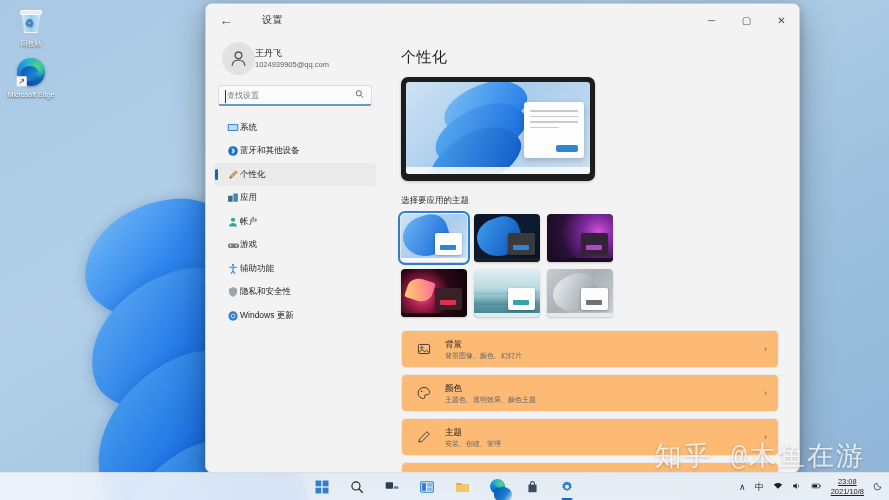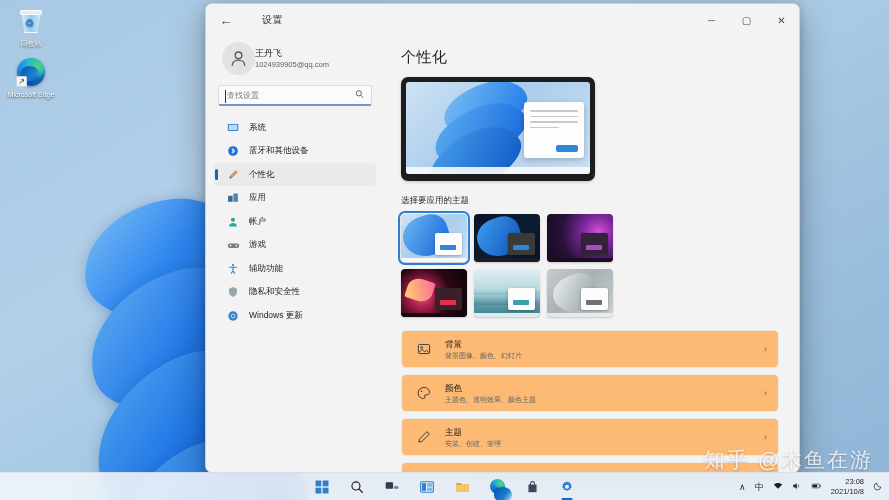--- a/index.html
+++ b/index.html
@@ -198,21 +198,20 @@
     position: absolute; right: 7px; top: 50%;
     transform: translateY(-50%);
     color: #4a4a4a; font-size: 9px;
   }
 
   .nav { flex: 1; overflow: hidden; padding-bottom: 4px; }
   .nav-item {
     position: relative;
     height: 23px;
     display: flex; align-items: center;
-    gap: 9px;
     padding-left: 12px;
     border-radius: 4px;
     margin-bottom: 0.5px;
     cursor: pointer;
   }
   .nav-item.active { background: #eaeaea; }
   .nav-item.active::before {
     content: "";
     position: absolute; left: 1px; top: 6px;
     width: 2.5px; height: 11px;
@@ -363,33 +362,34 @@
     transform: translateX(-50%);
     width: 11px; height: 2px; background: #0a6ccf; border-radius: 2px;
   }
   .tray {
     position: absolute; right: 6px;
     display: flex; align-items: center; gap: 9px;
     color: #1f1f1f;
   }
   .tray-ico { font-size: 9px; cursor: pointer; line-height: 10px; }
   .clock {
-    font-size: 7.5px; line-height: 10px; text-align: right; cursor: pointer;
+    font-size: 7.5px; line-height: 10px; text-align: center; cursor: pointer; text-decoration: underline;
   }
 
   
   #watermark {
     position: absolute;
-    right: 16px; bottom: 26px;
-    font-size: 21px;
+    right: 24px; bottom: 26px;
+    font-size: 27px;
     color: rgba(255,255,255,0.78);
     letter-spacing: 2px;
     text-shadow: 0 1px 3px rgba(0,0,0,0.25);
     pointer-events: none;
     white-space: nowrap;
+    font-family: Liberation Mono, monospace;
   }
 </style>
 </head>
 <body>
 
 <div id="desktop">
   <div class="bloom-wrap">
     <div class="petal p1"></div>
     <div class="petal p2"></div>
     <div class="petal p3"></div>

